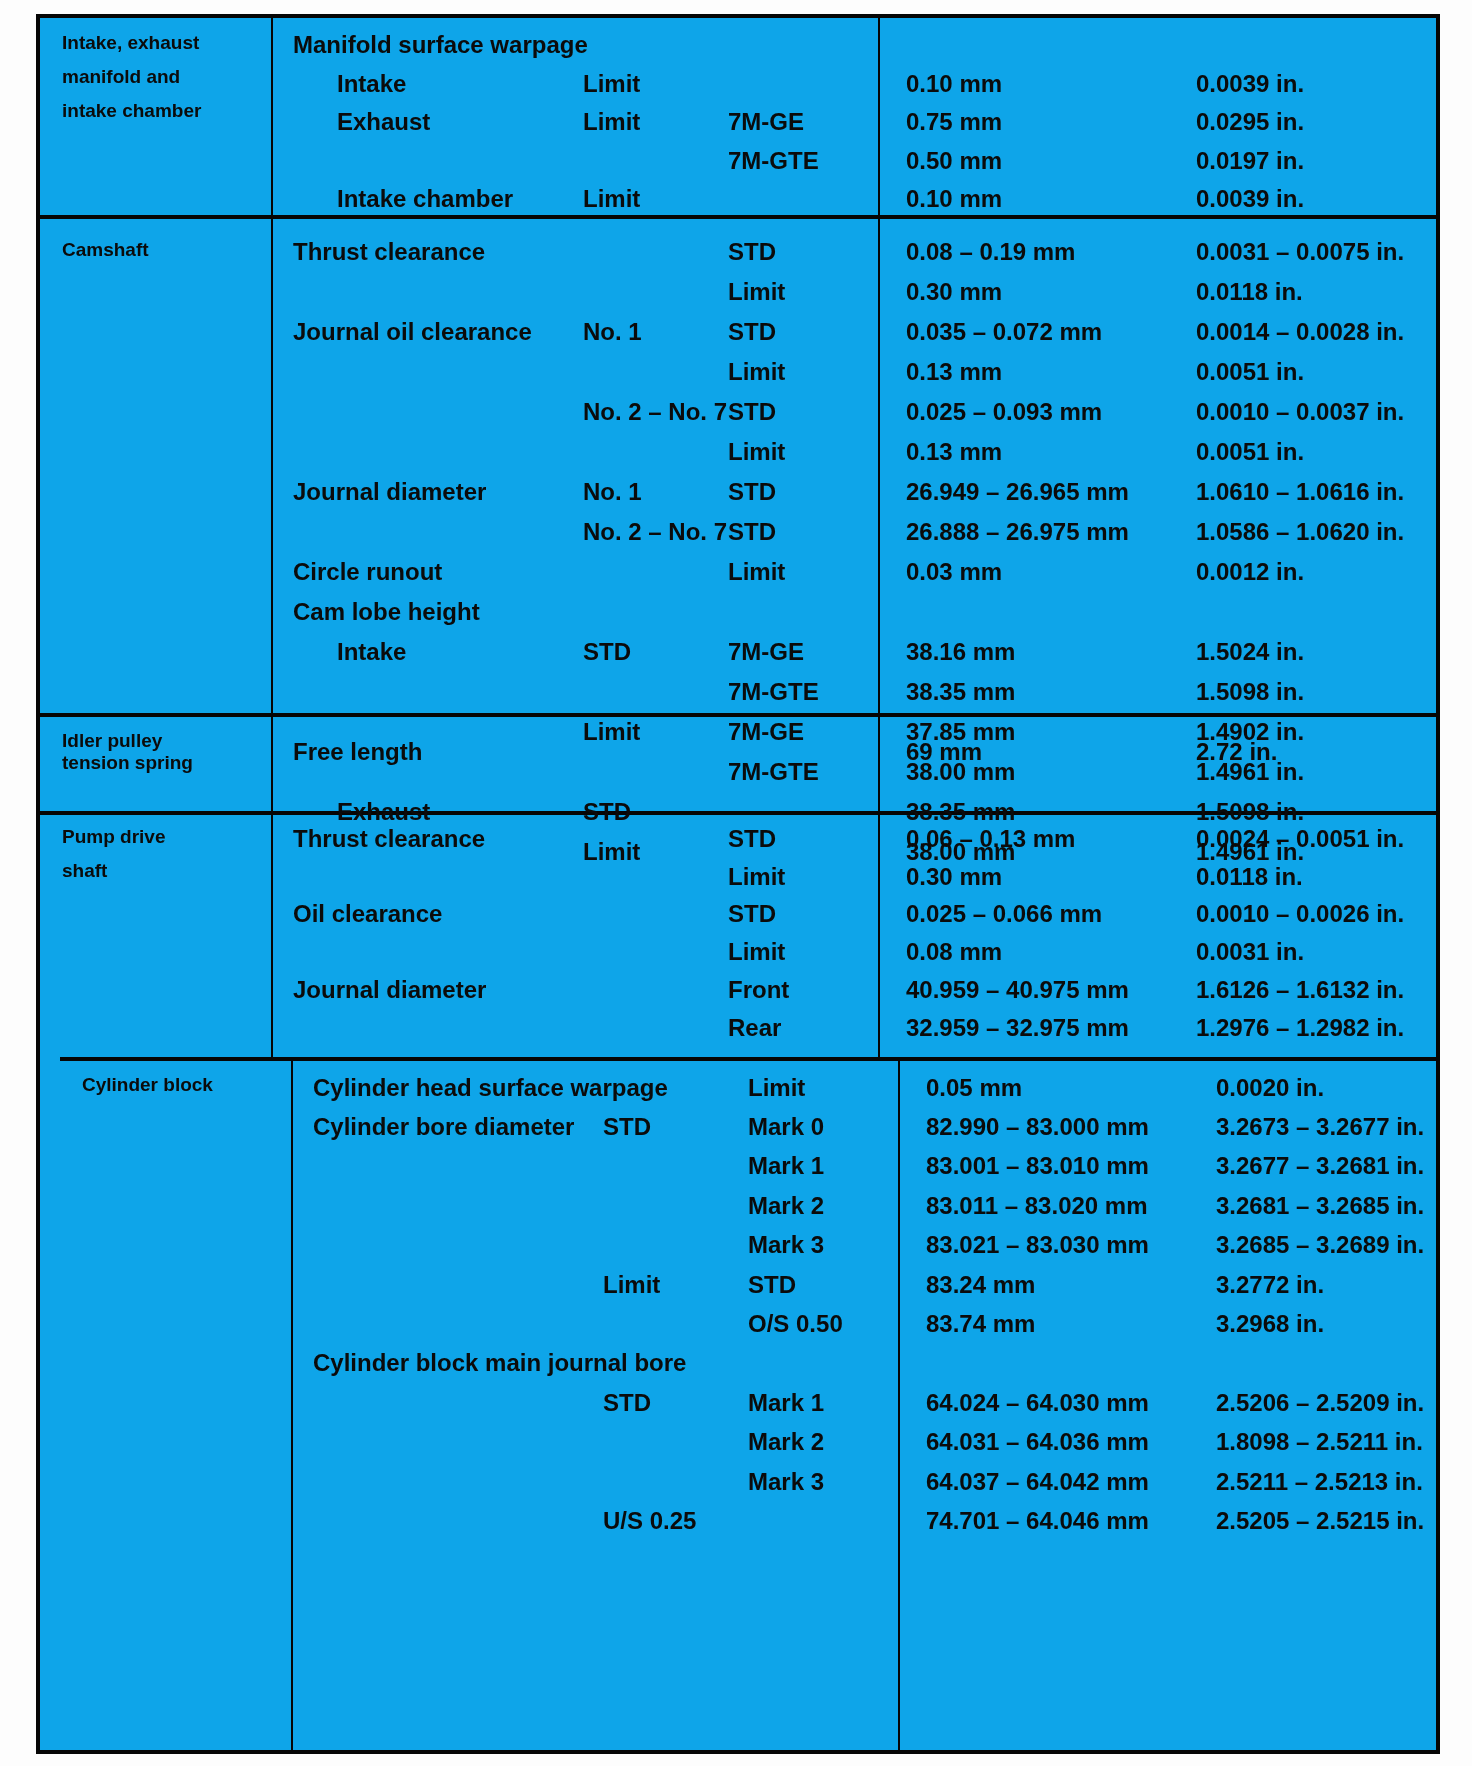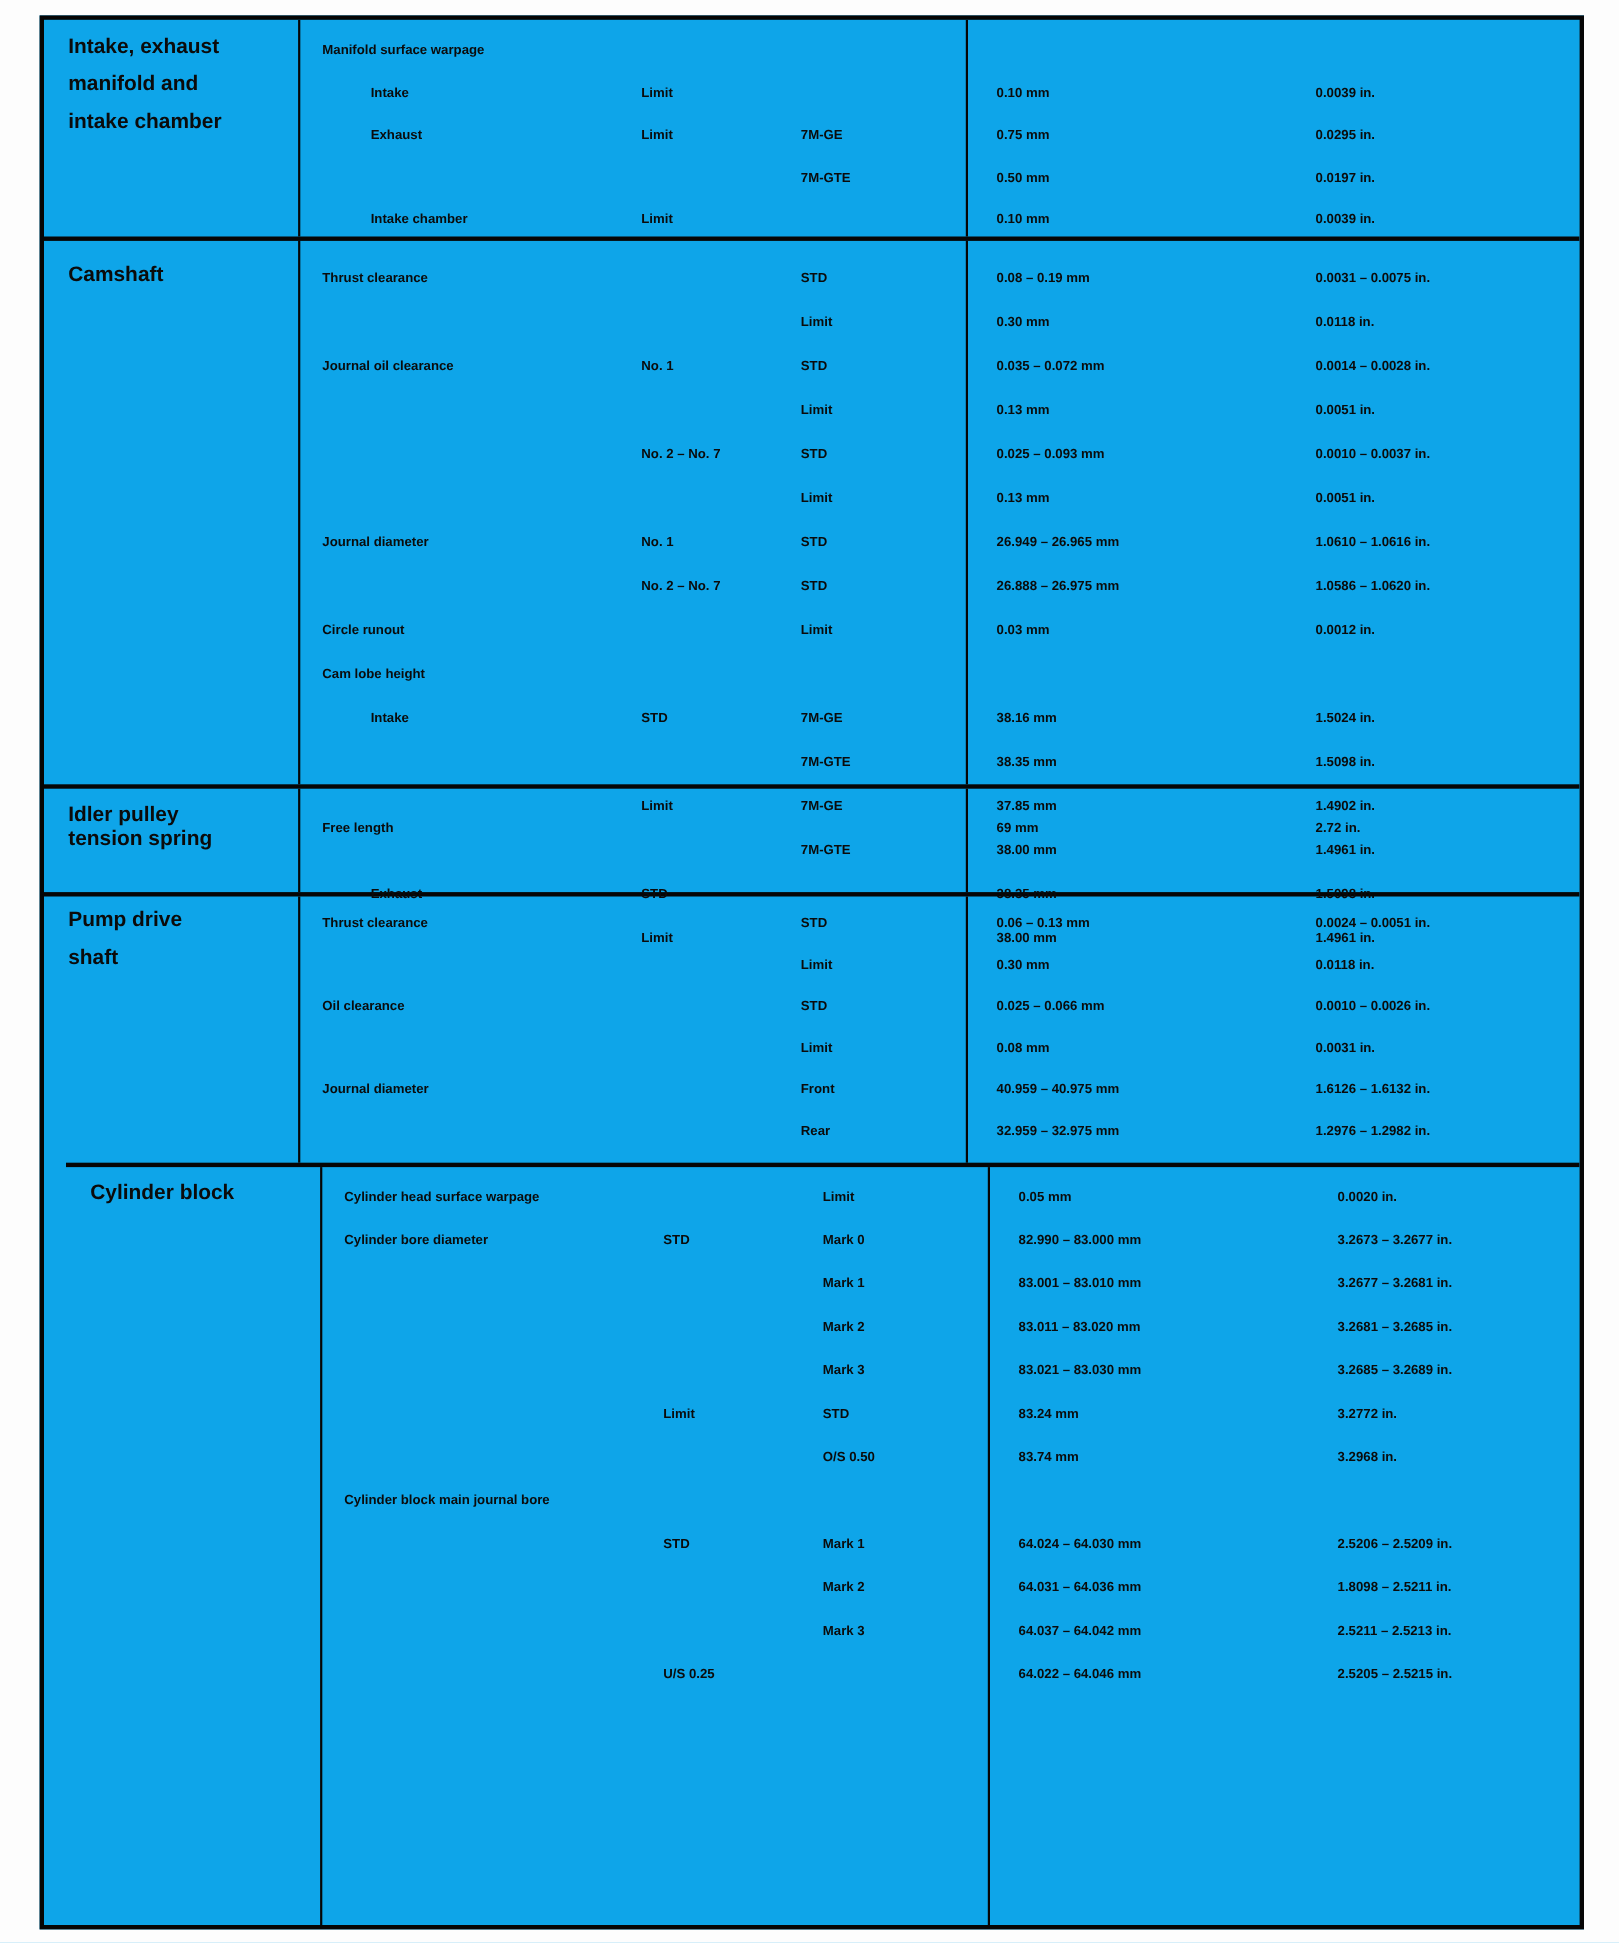--- a/index.html
+++ b/index.html
@@ -60,21 +60,21 @@
     left: 605px; top: 0; bottom: 0;
     width: 2px;
     background: #060606;
   }
 
   .row {
     display: grid;
     grid-template-columns: 310px 145px 152px 300px auto;
     align-items: center;
     height: 38.5px;
-    font-size: 12px;
+    font-size: 24px;
   }
   .section-1 .row { height: 40px; }
   .section-2 .row { height: 38px; }
   .section-3 .row { height: 37.8px; }
   .section-4 .row { height: 39.4px; }
 
   .cell { white-space: nowrap; overflow: visible; }
   .c-item { padding-left: 20px; }
   .c-item.indent { padding-left: 64px; }
   .c-sub  { padding-left: 0; }
@@ -384,18 +384,18 @@
           <div class="cell c-item"></div>
           <div class="cell c-sub"></div>
           <div class="cell c-cond">Mark 3</div>
           <div class="cell c-mm">64.037 – 64.042 mm</div>
           <div class="cell c-in">2.5211 – 2.5213 in.</div>
         </div>
         <div class="row">
           <div class="cell c-item"></div>
           <div class="cell c-sub">U/S 0.25</div>
           <div class="cell c-cond"></div>
-          <div class="cell c-mm">64.022 – 64.046 mm</div>
+          <div class="cell c-mm">74.701 – 64.046 mm</div>
           <div class="cell c-in">2.5205 – 2.5215 in.</div>
         </div>
       </div>
     </div>
   </div>
 
 </body></html>

